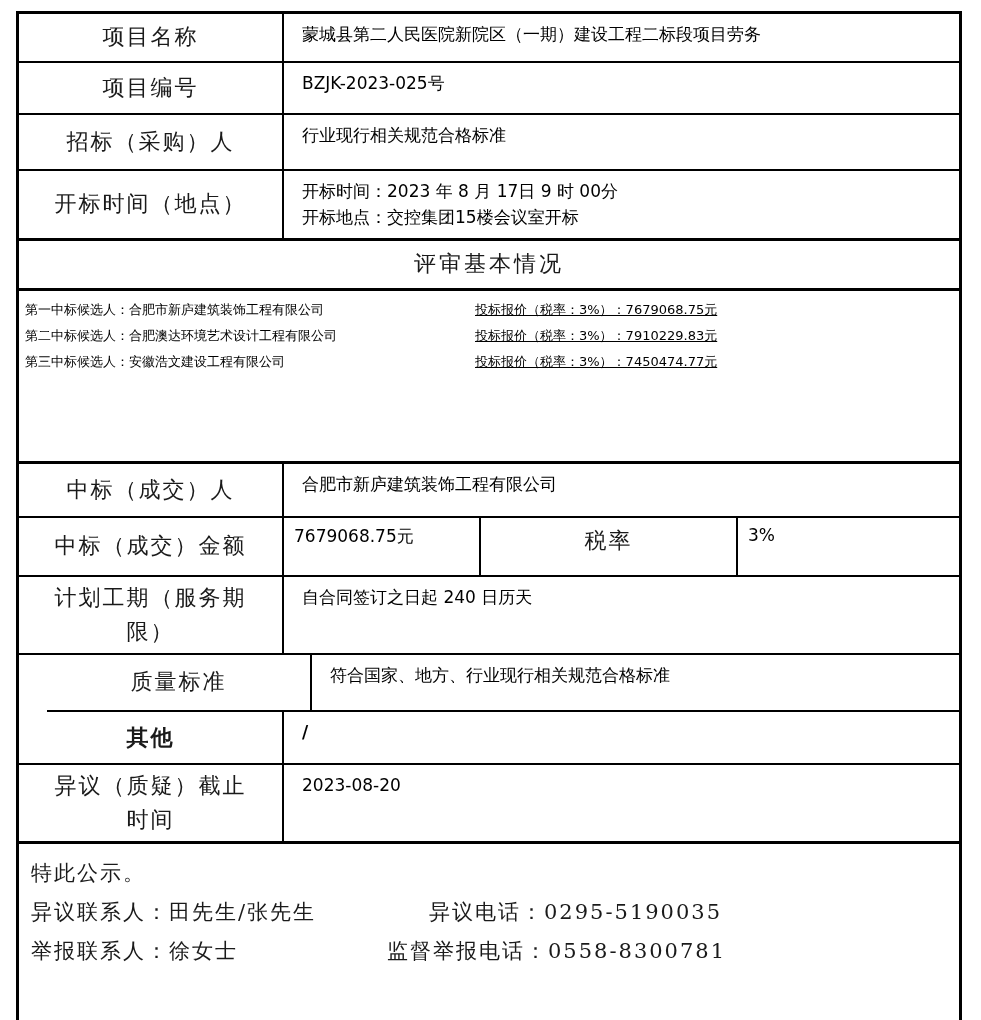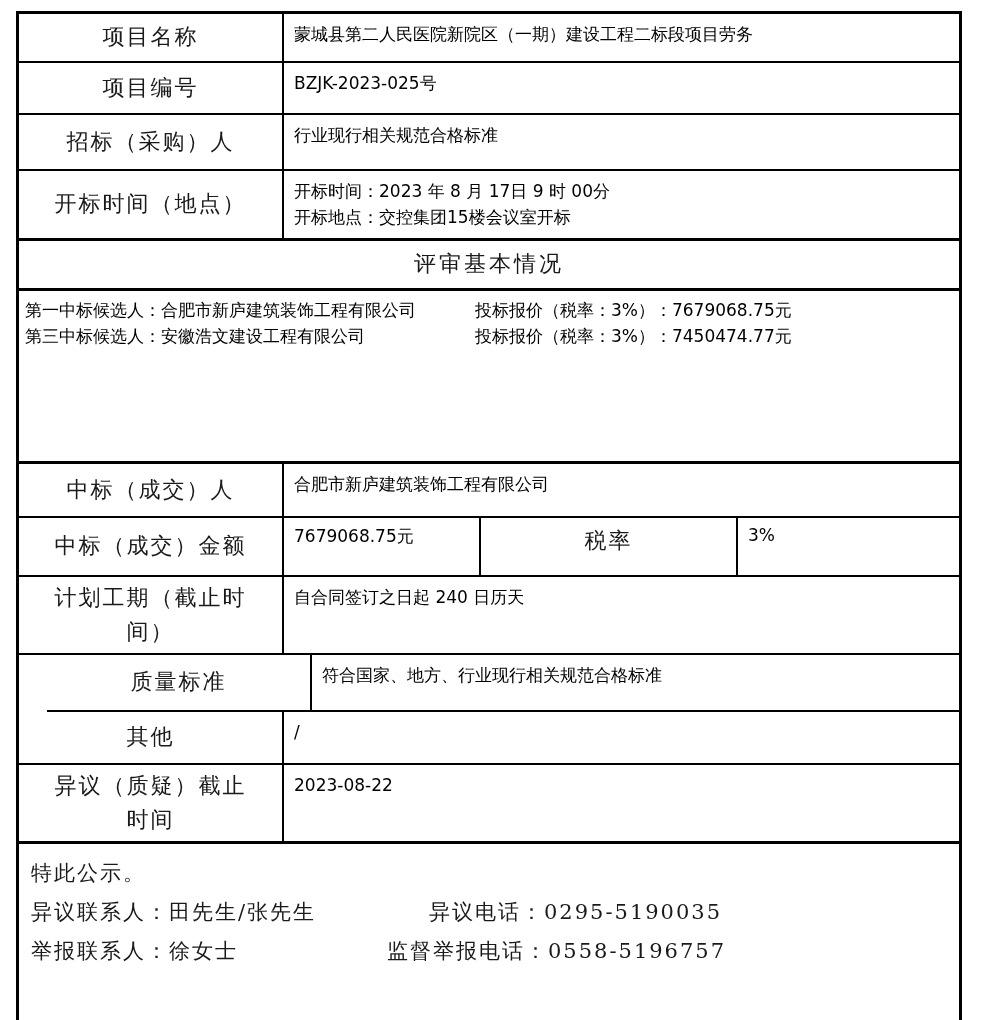--- a/index.html
+++ b/index.html
@@ -44,63 +44,63 @@
     font-family: "DejaVu Serif", "Liberation Serif", serif;
     font-size: 22px;
     letter-spacing: 2px;
     line-height: 1.55;
     padding: 4px 26px;
     box-sizing: border-box;
     color: #1a1a1a;
   }
   .val {
     flex: 1;
-    padding: 7px 10px;
+    padding: 7px 18px;
     font-family: "DejaVu Sans", "Liberation Sans", sans-serif;
     font-size: 17px;
     line-height: 1.55;
     box-sizing: border-box;
   }
   
   .r1  { min-height: 49px; }
   .r2  { min-height: 52px; }
   .r3  { min-height: 56px; }
   .r4  { min-height: 52px; justify-content: flex-end; }
   .r5  { min-height: 50px; }
   .r6  { min-height: 173px; }
   .r7  { min-height: 54px; }
   .r8  { min-height: 59px; }
   .r9  { min-height: 75px; }
   .r10 { min-height: 57px; margin-left: 28px; }
-  .r11 { min-height: 53px; }
+  .r11 { min-height: 53px; font-weight: bold; }
   .r12 { min-height: 79px; }
   .r13 { min-height: 180px; }
 
   .section-header {
     display: flex;
     align-items: center;
     justify-content: center;
     width: 100%;
     font-family: "DejaVu Serif", "Liberation Serif", serif;
     font-size: 22px;
     letter-spacing: 3px;
     color: #1a1a1a;
     padding: 4px 8px;
     box-sizing: border-box;
   }
   .candidates {
     width: 100%;
     padding: 6px 6px;
     box-sizing: border-box;
-    font-size: 17px;
+    font-size: 13px;
     line-height: 26px;
   }
   .cand-line { display: flex; }
   .cand-name { flex: 0 0 450px; }
-  .cand-price { flex: 1; }
+  .cand-price { flex: 1; text-decoration: underline; }
 
   .amount-val {
     flex: 0 0 197px;
     border-right: 2px solid #000000;
     padding: 7px 10px;
     font-size: 17px;
     box-sizing: border-box;
   }
   .tax-lbl {
     flex: 0 0 257px;
@@ -169,68 +169,72 @@
       <div class="section-header">评审基本情况</div>
     </div>
 
     <div class="row r6 bb3">
       <div class="candidates">
         <div class="cand-line">
           <span class="cand-name">第一中标候选人：合肥市新庐建筑装饰工程有限公司</span>
           <span class="cand-price">投标报价（税率：3%）：7679068.75元</span>
         </div>
         <div class="cand-line">
+          <span class="cand-name">第二中标候选人：合肥澳达环境艺术设计工程有限公司</span>
+          <span class="cand-price">投标报价（税率：3%）：7910229.83元</span>
+        </div>
+        <div class="cand-line">
           <span class="cand-name">第三中标候选人：安徽浩文建设工程有限公司</span>
           <span class="cand-price">投标报价（税率：3%）：7450474.77元</span>
         </div>
       </div>
     </div>
 
     <div class="row r7">
       <div class="lbl">中标（成交）人</div>
       <div class="val">合肥市新庐建筑装饰工程有限公司</div>
     </div>
 
     <div class="row r8">
       <div class="lbl">中标（成交）金额</div>
       <div class="amount-val">7679068.75元</div>
       <div class="tax-lbl">税率</div>
       <div class="tax-val">3%</div>
     </div>
 
     <div class="row r9">
-      <div class="lbl">计划工期（截止时间）</div>
+      <div class="lbl">计划工期（服务期限）</div>
       <div class="val">自合同签订之日起 240 日历天</div>
     </div>
 
     <div class="row r10">
       <div class="lbl">质量标准</div>
       <div class="val">符合国家、地方、行业现行相关规范合格标准</div>
     </div>
 
     <div class="row r11">
       <div class="lbl">其他</div>
       <div class="val">/</div>
     </div>
 
     <div class="row r12 bb3">
       <div class="lbl">异议（质疑）截止时间</div>
-      <div class="val">2023-08-22</div>
+      <div class="val">2023-08-20</div>
     </div>
 
     <div class="row r13 last">
       <div class="footer-cell">
         <div class="footer-line">
           <span>特此公示。</span>
         </div>
         <div class="footer-line">
           <span class="fl-obj">异议联系人：田先生/张先生</span>
           <span>异议电话：0295-5190035</span>
         </div>
         <div class="footer-line">
           <span class="fl-rep">举报联系人：徐女士</span>
-          <span>监督举报电话：0558-5196757</span>
+          <span>监督举报电话：0558-8300781</span>
         </div>
       </div>
     </div>
 
   </div>
 </div>
 
 </body></html>

